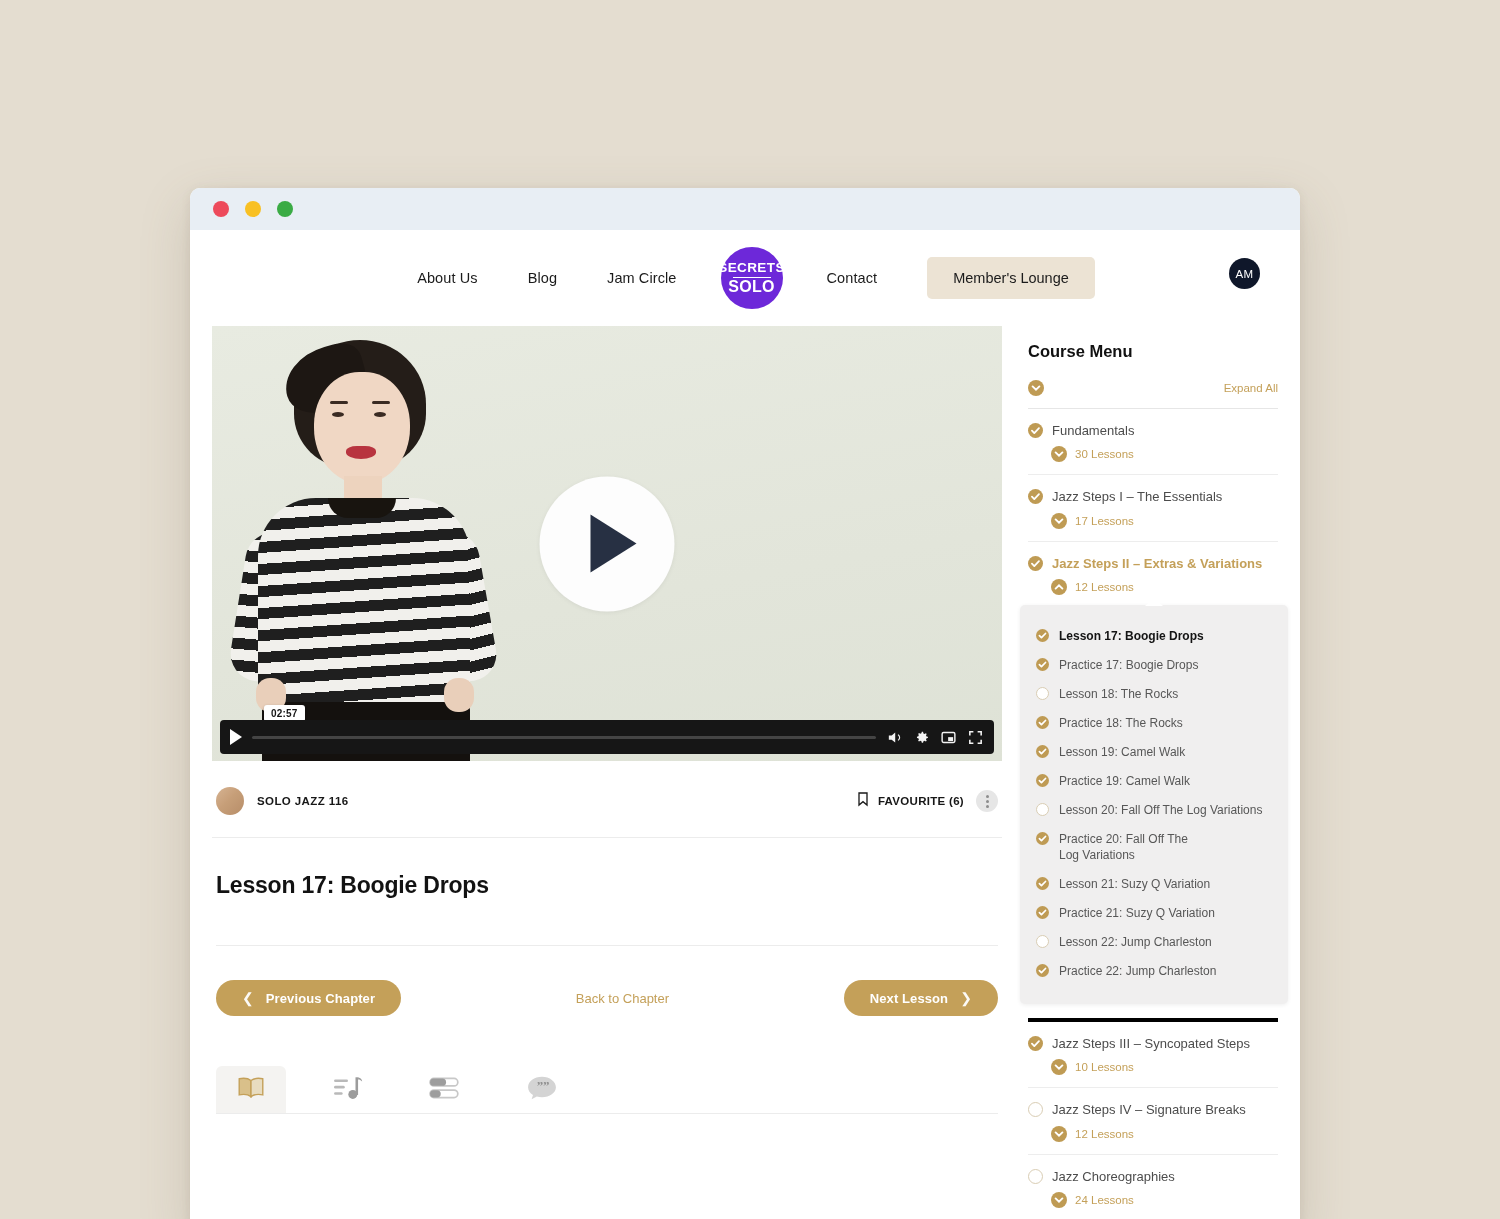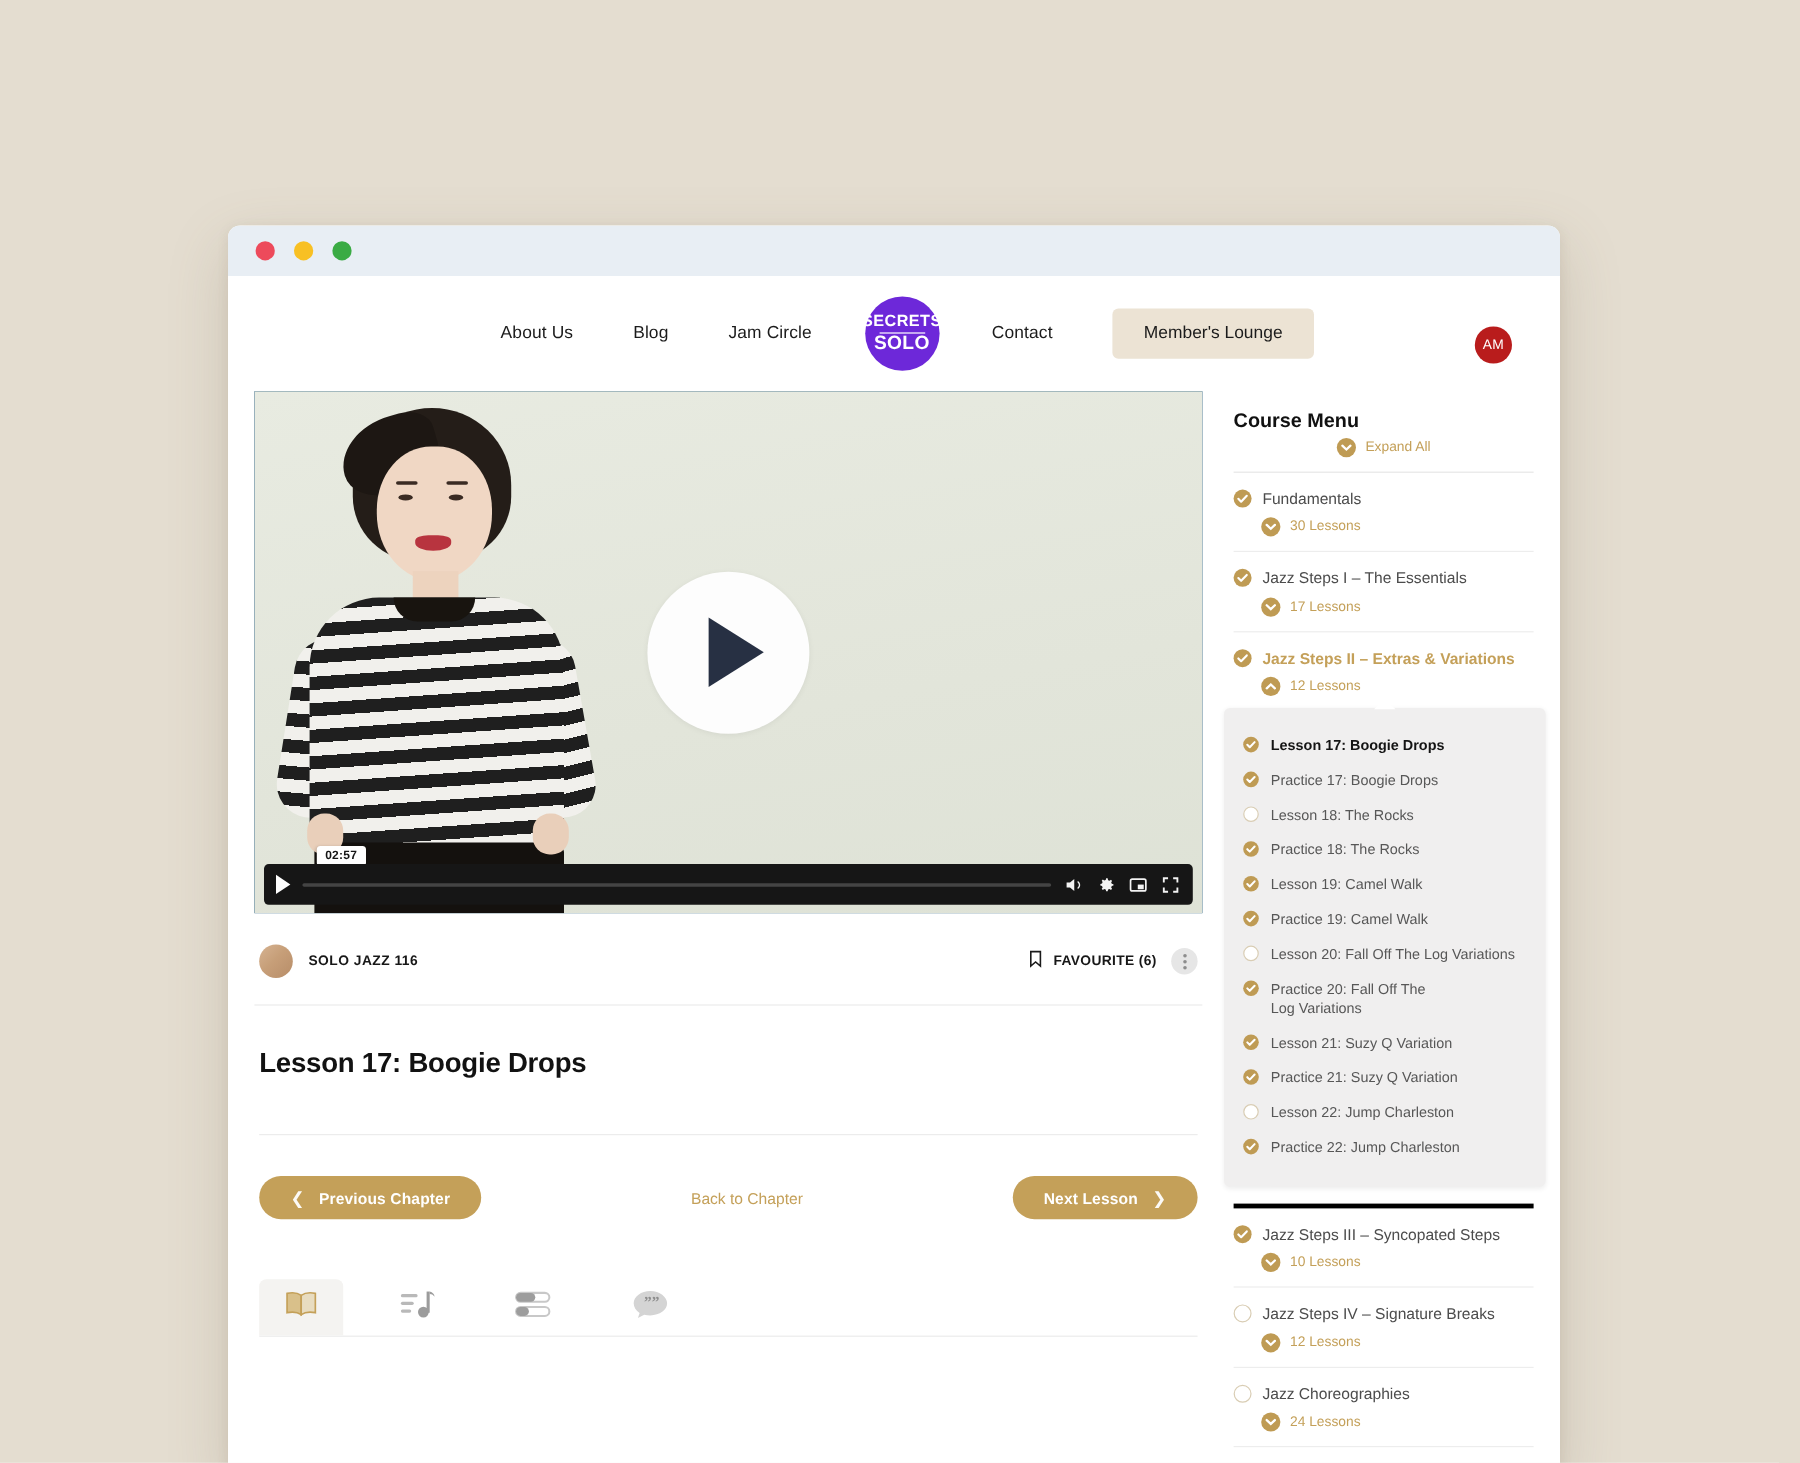--- a/index.html
+++ b/index.html
@@ -93,45 +93,45 @@
     padding: 13px 26px;
     border-radius: 5px;
     border: none;
     margin-left: 22px;
     cursor: pointer;
     font-family: "Liberation Sans", sans-serif;
     white-space: nowrap;
   }
   .avatar-top {
     position: absolute;
-    right: 40px; top: 42px;
+    right: 40px; top: 28px;
     width: 31px; height: 31px;
     border-radius: 50%;
-    background: #b91c1c;
+    background: #0f172a;
     color: #fff;
     font-size: 11.5px;
     display: flex; align-items: center; justify-content: center;
     letter-spacing: 0.3px;
     cursor: pointer;
   }
 
   
   .content {
     display: flex;
     padding: 0 22px 0 22px;
     gap: 0;
   }
   .main-col { width: 790px; padding-left: 0px; }
   .side-col { width: 262px; margin-left: 26px; padding-top: 16px; }
 
   
   .video {
     position: relative;
     width: 790px; height: 435px;
-    background: #0c4a6e;
+    background: #15803d;
     overflow: hidden;
   }
   .vbg { position: absolute; inset: 0; background: linear-gradient(170deg,#e8ebe1 0%, #e2e5da 60%, #dee2d6 100%); }
   
   .figure { position: absolute; left: 20px; top: 0; width: 330px; height: 435px; }
   .fig-hair {
     position: absolute; left: 62px; top: 14px;
     width: 132px; height: 128px; border-radius: 52% 52% 44% 44%;
     background: #241d18;
   }
@@ -294,22 +294,22 @@
     width: 70px; height: 47px;
     display: flex; align-items: center; justify-content: center;
     cursor: pointer;
   }
   .tab.active { background: #f4f3f1; border-radius: 6px 6px 0 0; }
   .tab + .tab { margin-left: 27px; }
 
   
   .cm-title { font-size: 16.5px; font-weight: 700; color: #111; }
   .cm-expand {
-    display: flex; align-items: center; justify-content: center;
-    gap: 8px; margin-top: 4px; cursor: pointer;
+    display: flex; align-items: center; justify-content: space-between;
+    gap: 8px; margin-top: 19px; cursor: pointer;
   }
   .cm-expand .lbl { font-size: 11.5px; color: #c4a059; }
   .cm-rule { height: 1px; background: #e6e6e6; margin: 12px 0 0; }
 
   .sect { padding: 14px 0 12px; border-bottom: 1px solid #ededed; }
   .sect-row { display: flex; align-items: flex-start; gap: 9px; cursor: pointer; }
   .sect-name { font-size: 13px; color: #4c4c4c; line-height: 1.25; }
   .sect-name.on { color: #c4a059; font-weight: 700; }
   .sect-cnt { display: flex; align-items: center; gap: 8px; margin: 7px 0 0 23px; cursor: pointer; }
   .sect-cnt .lbl { font-size: 11.5px; color: #c4a059; }

